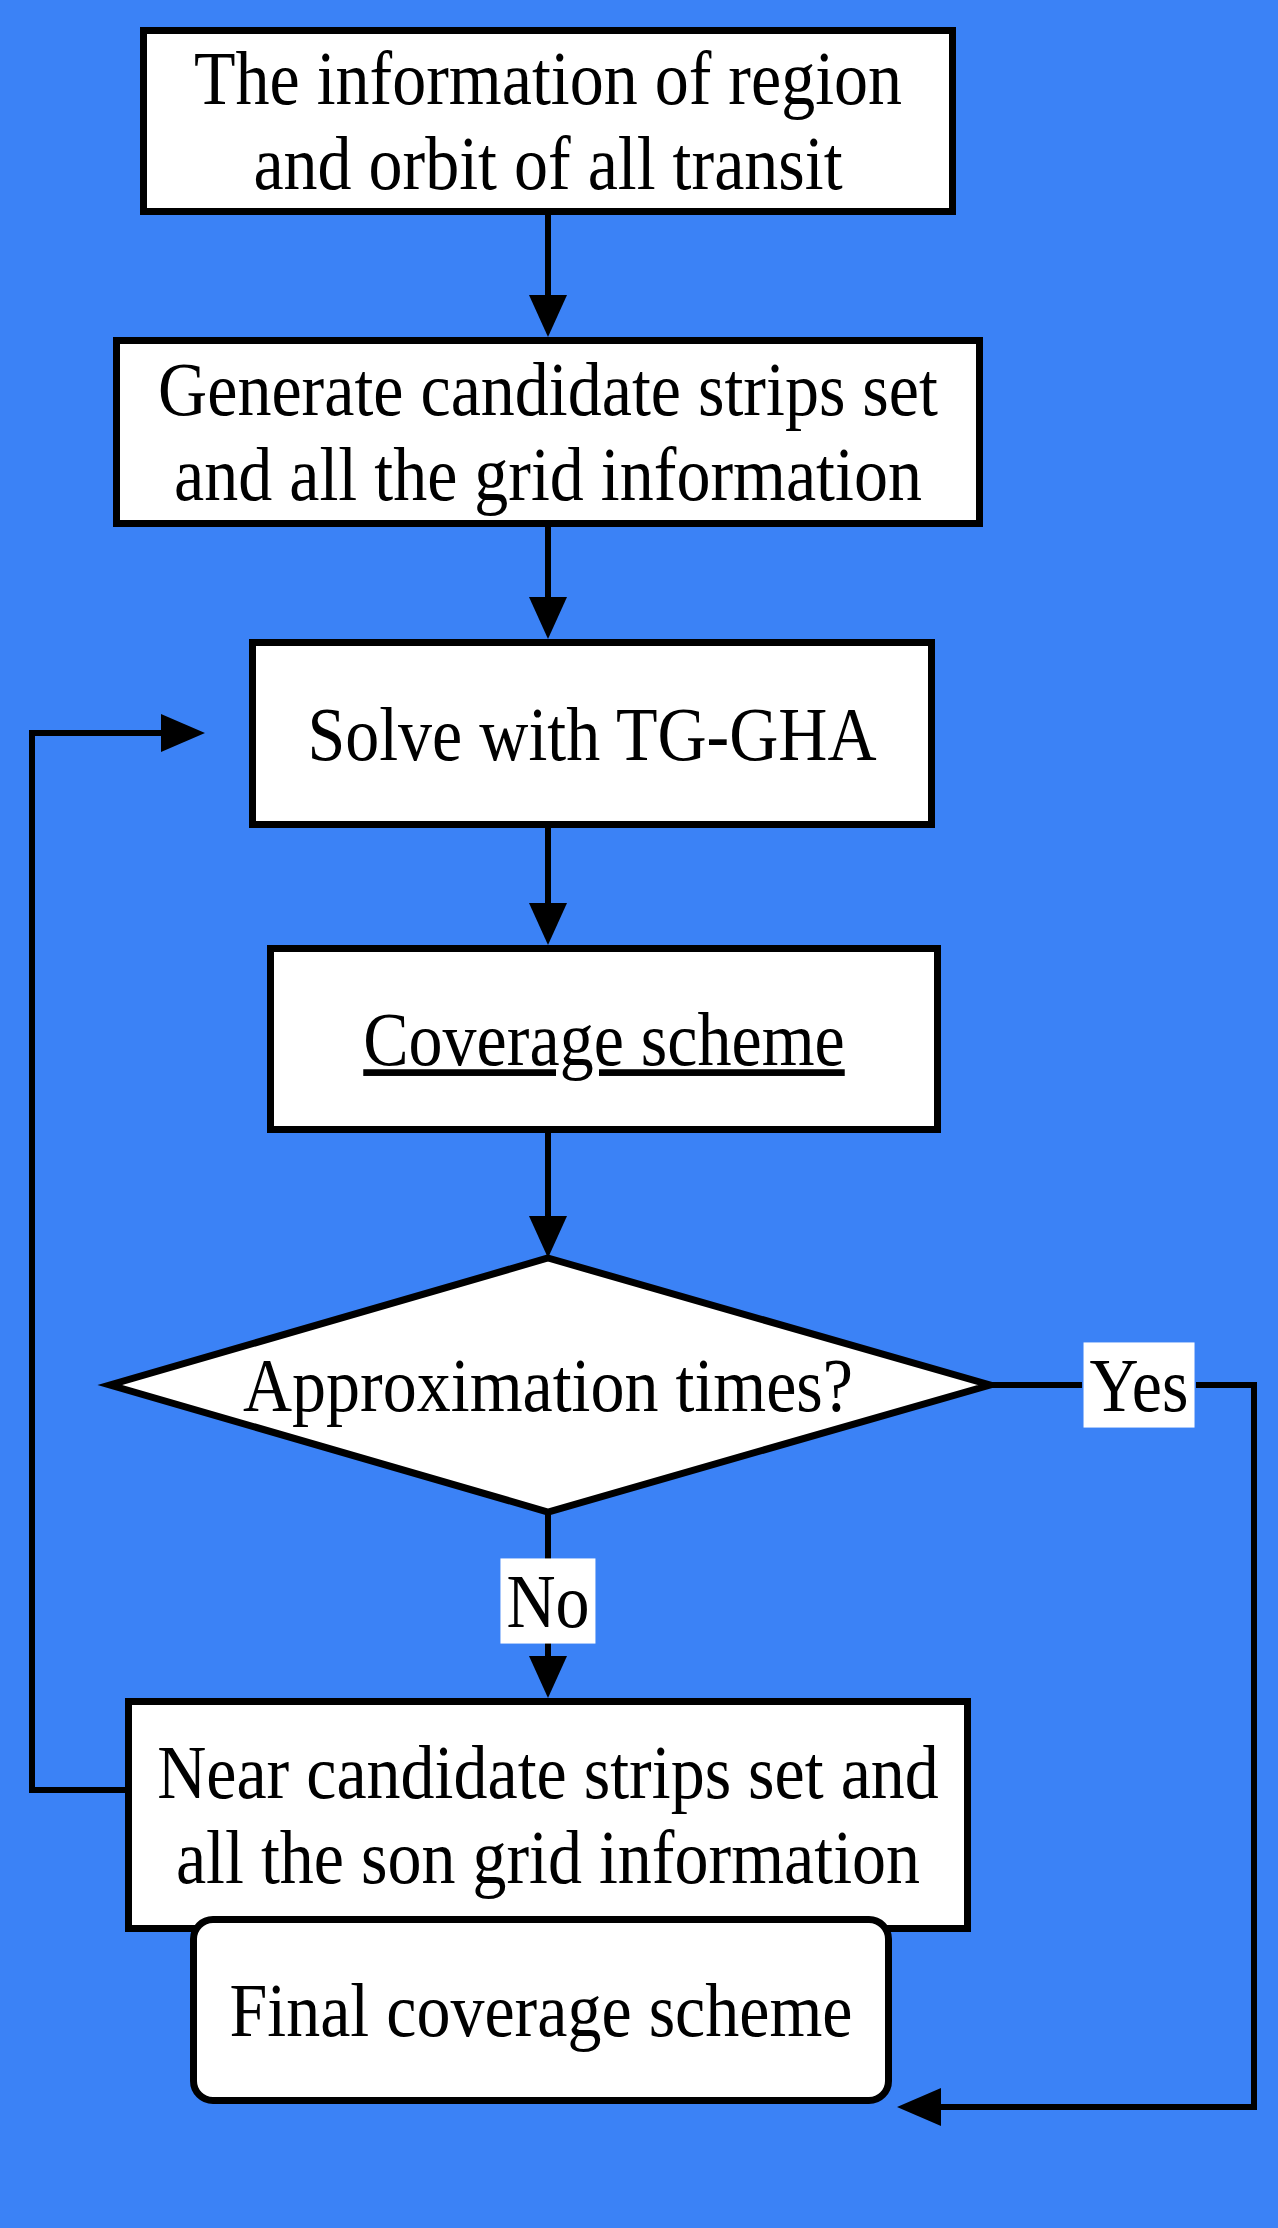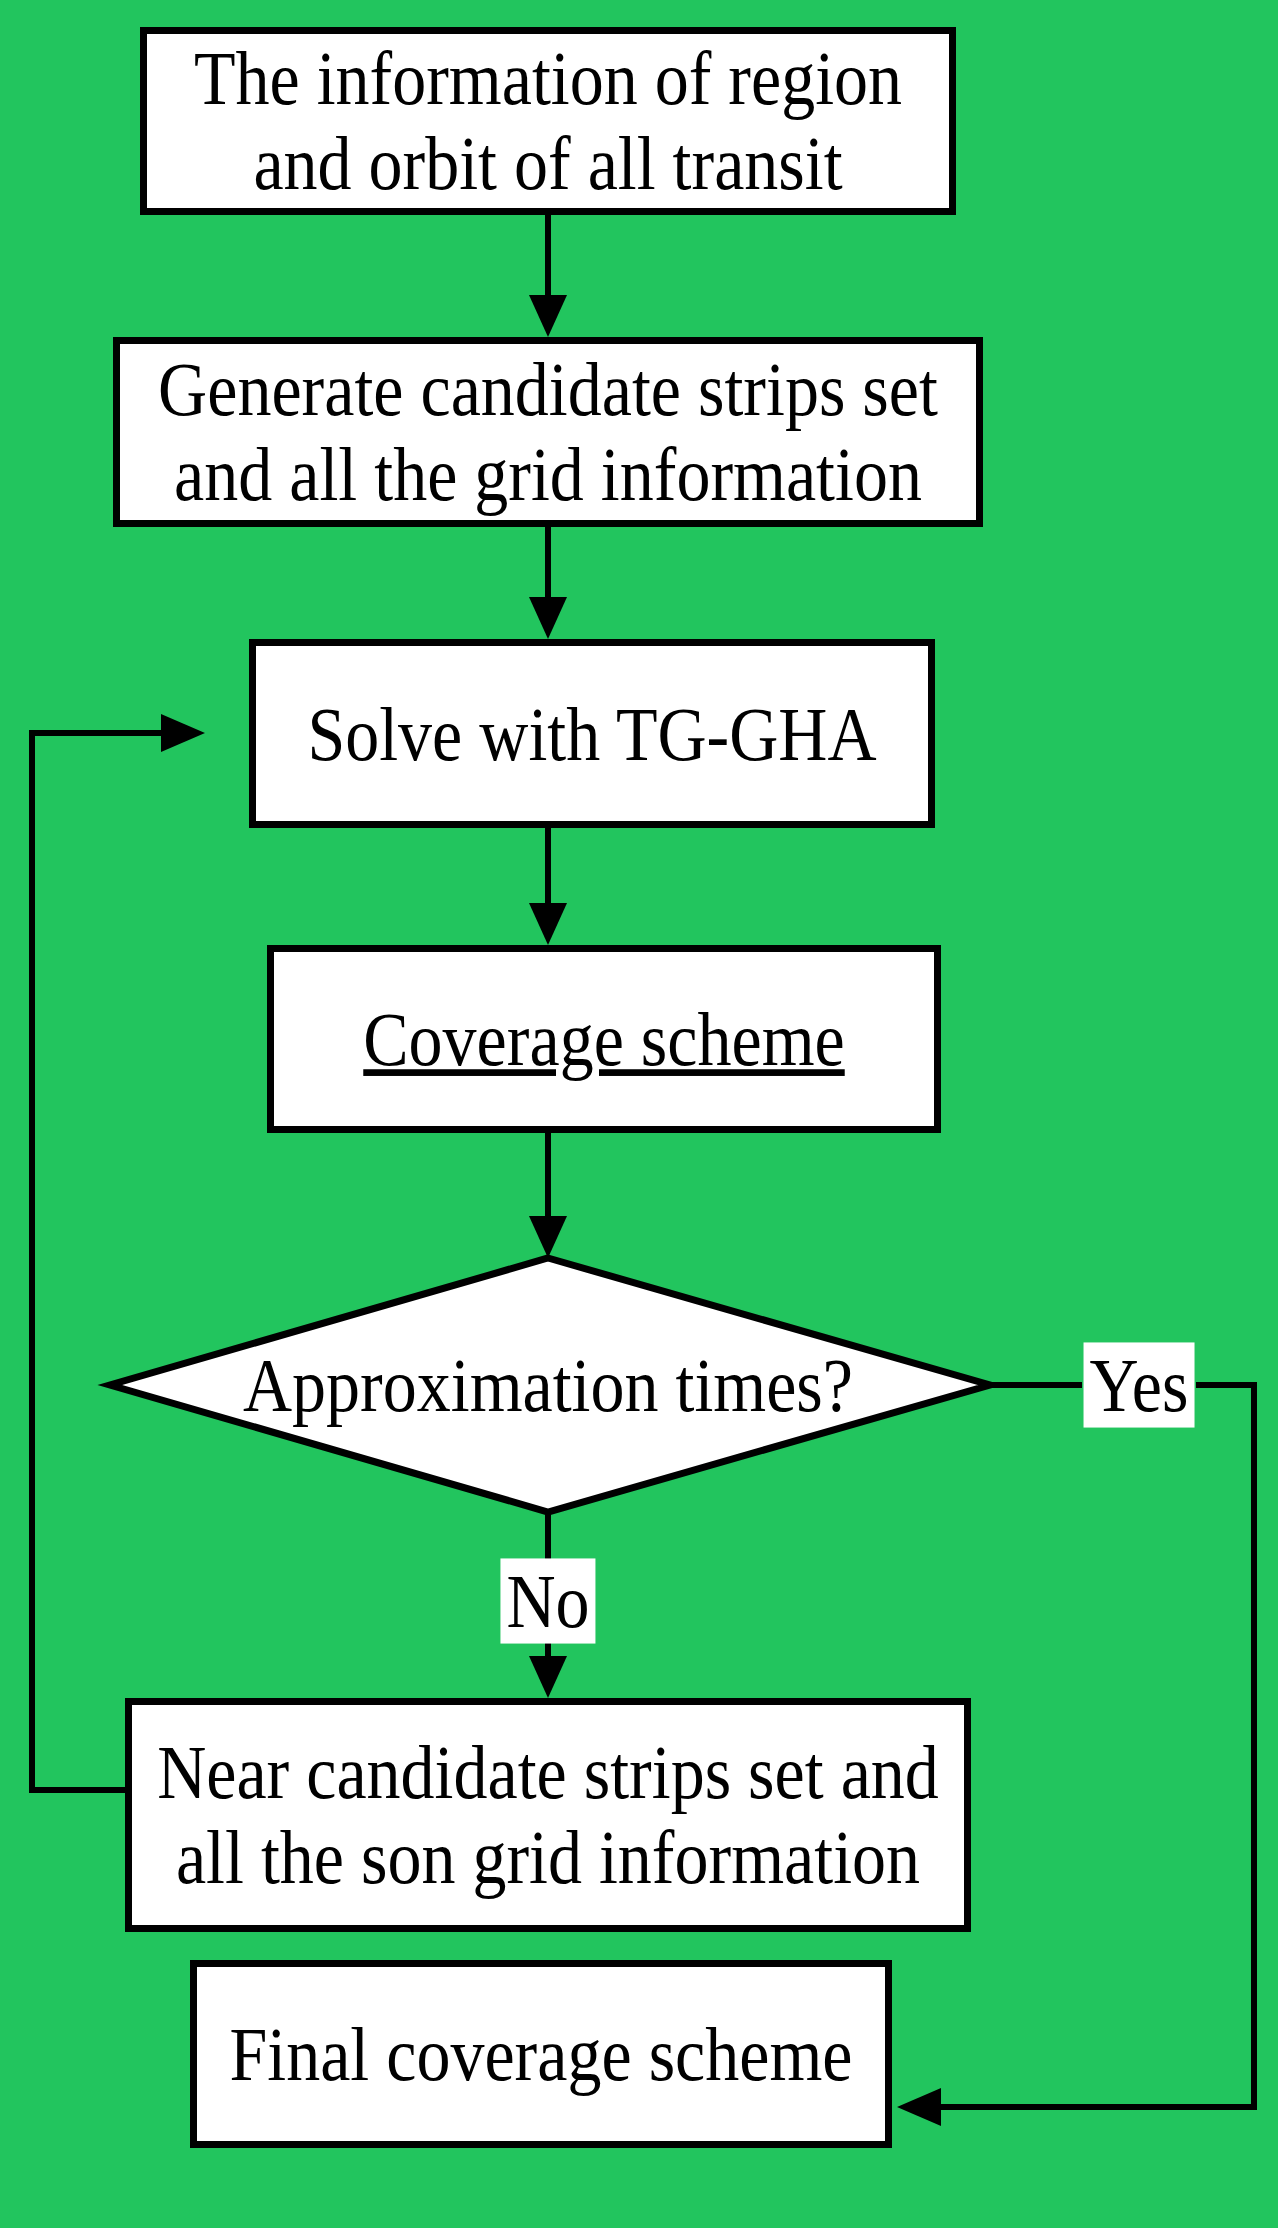--- a/index.html
+++ b/index.html
@@ -4,21 +4,21 @@
 <style>
   html, body {
     margin: 0;
     padding: 0;
     background: #ffffff;
   }
   #canvas {
     position: relative;
     width: 1278px;
     height: 2228px;
-    background: #22c55e;
+    background: #3b82f6;
     font-family: "Liberation Serif", serif;
     color: #000000;
     overflow: hidden;
   }
   #connector-layer {
     position: absolute;
     left: 0;
     top: 0;
     width: 1278px;
     height: 2228px;
@@ -63,21 +63,21 @@
     white-space: nowrap;
     transform: translate(-50%, -50%) scaleY(1.12);
     z-index: 2;
   }
   
   #node-input    { left: 140px; top: 27px;   width: 816px; height: 188px; }
   #node-generate { left: 113px; top: 337px;  width: 870px; height: 190px; }
   #node-solve    { left: 205px; top: 639px;  width: 686px; height: 189px; margin-left: 44px; }
   #node-coverage { left: 267px; top: 945px;  width: 674px; height: 188px; text-decoration: underline; }
   #node-near     { left: 125px; top: 1698px; width: 846px; height: 234px; }
-  #node-final    { left: 190px; top: 1960px; width: 702px; height: 188px; }
+  #node-final    { left: 190px; top: 1916px; width: 702px; height: 188px; border-radius: 23px; }
   #label-yes { left: 1139px; top: 1385px; }
   #label-no  { left: 548px;  top: 1601px; }
 </style>
 </head>
 <body>
 
 <div id="canvas">
 
   <svg id="connector-layer" viewBox="0 0 1278 2228" xmlns="http://www.w3.org/2000/svg">
 

